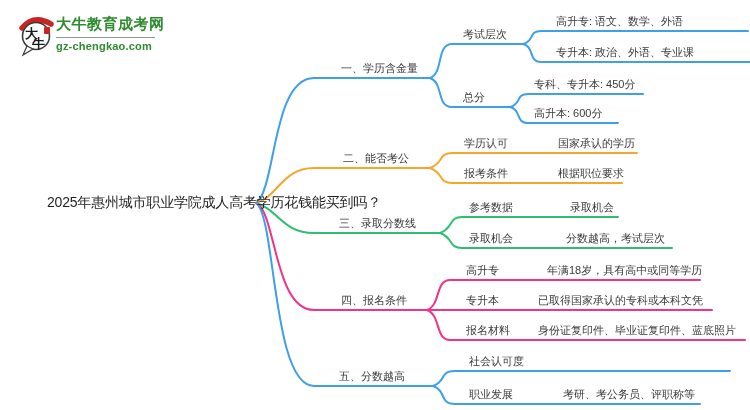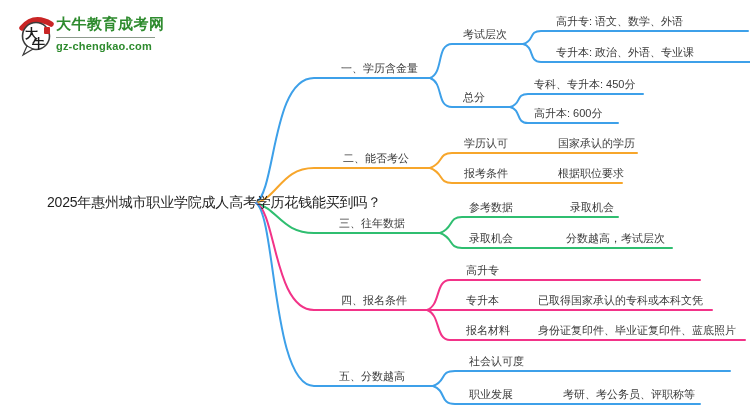--- a/index.html
+++ b/index.html
@@ -94,28 +94,29 @@
   <div class="n" style="left:463px;top:91px">总分</div>
   <div class="n" style="left:534px;top:78px">专科、专升本: 450分</div>
   <div class="n" style="left:534px;top:107px">高升本: 600分</div>
 
   <div class="n" style="left:343px;top:152px">二、能否考公</div>
   <div class="n" style="left:464px;top:137px">学历认可</div>
   <div class="n" style="left:558px;top:137px">国家承认的学历</div>
   <div class="n" style="left:464px;top:167px">报考条件</div>
   <div class="n" style="left:558px;top:167px">根据职位要求</div>
 
-  <div class="n" style="left:339px;top:217px">三、往年数据</div>
+  <div class="n" style="left:339px;top:217px">三、录取分数线</div>
   <div class="n" style="left:469px;top:201px">参考数据</div>
   <div class="n" style="left:570px;top:201px">录取机会</div>
   <div class="n" style="left:469px;top:232px">录取机会</div>
   <div class="n" style="left:566px;top:232px">分数越高，考试层次</div>
 
   <div class="n" style="left:341px;top:294px">四、报名条件</div>
   <div class="n" style="left:466px;top:264px">高升专</div>
+  <div class="n" style="left:547px;top:264px">年满18岁，具有高中或同等学历</div>
   <div class="n" style="left:466px;top:294px">专升本</div>
   <div class="n" style="left:538px;top:294px">已取得国家承认的专科或本科文凭</div>
   <div class="n" style="left:466px;top:324px">报名材料</div>
   <div class="n" style="left:538px;top:324px">身份证复印件、毕业证复印件、蓝底照片</div>
 
   <div class="n" style="left:339px;top:370px">五、分数越高</div>
   <div class="n" style="left:469px;top:355px">社会认可度</div>
   <div class="n" style="left:469px;top:388px">职业发展</div>
   <div class="n" style="left:563px;top:388px">考研、考公务员、评职称等</div>
 

